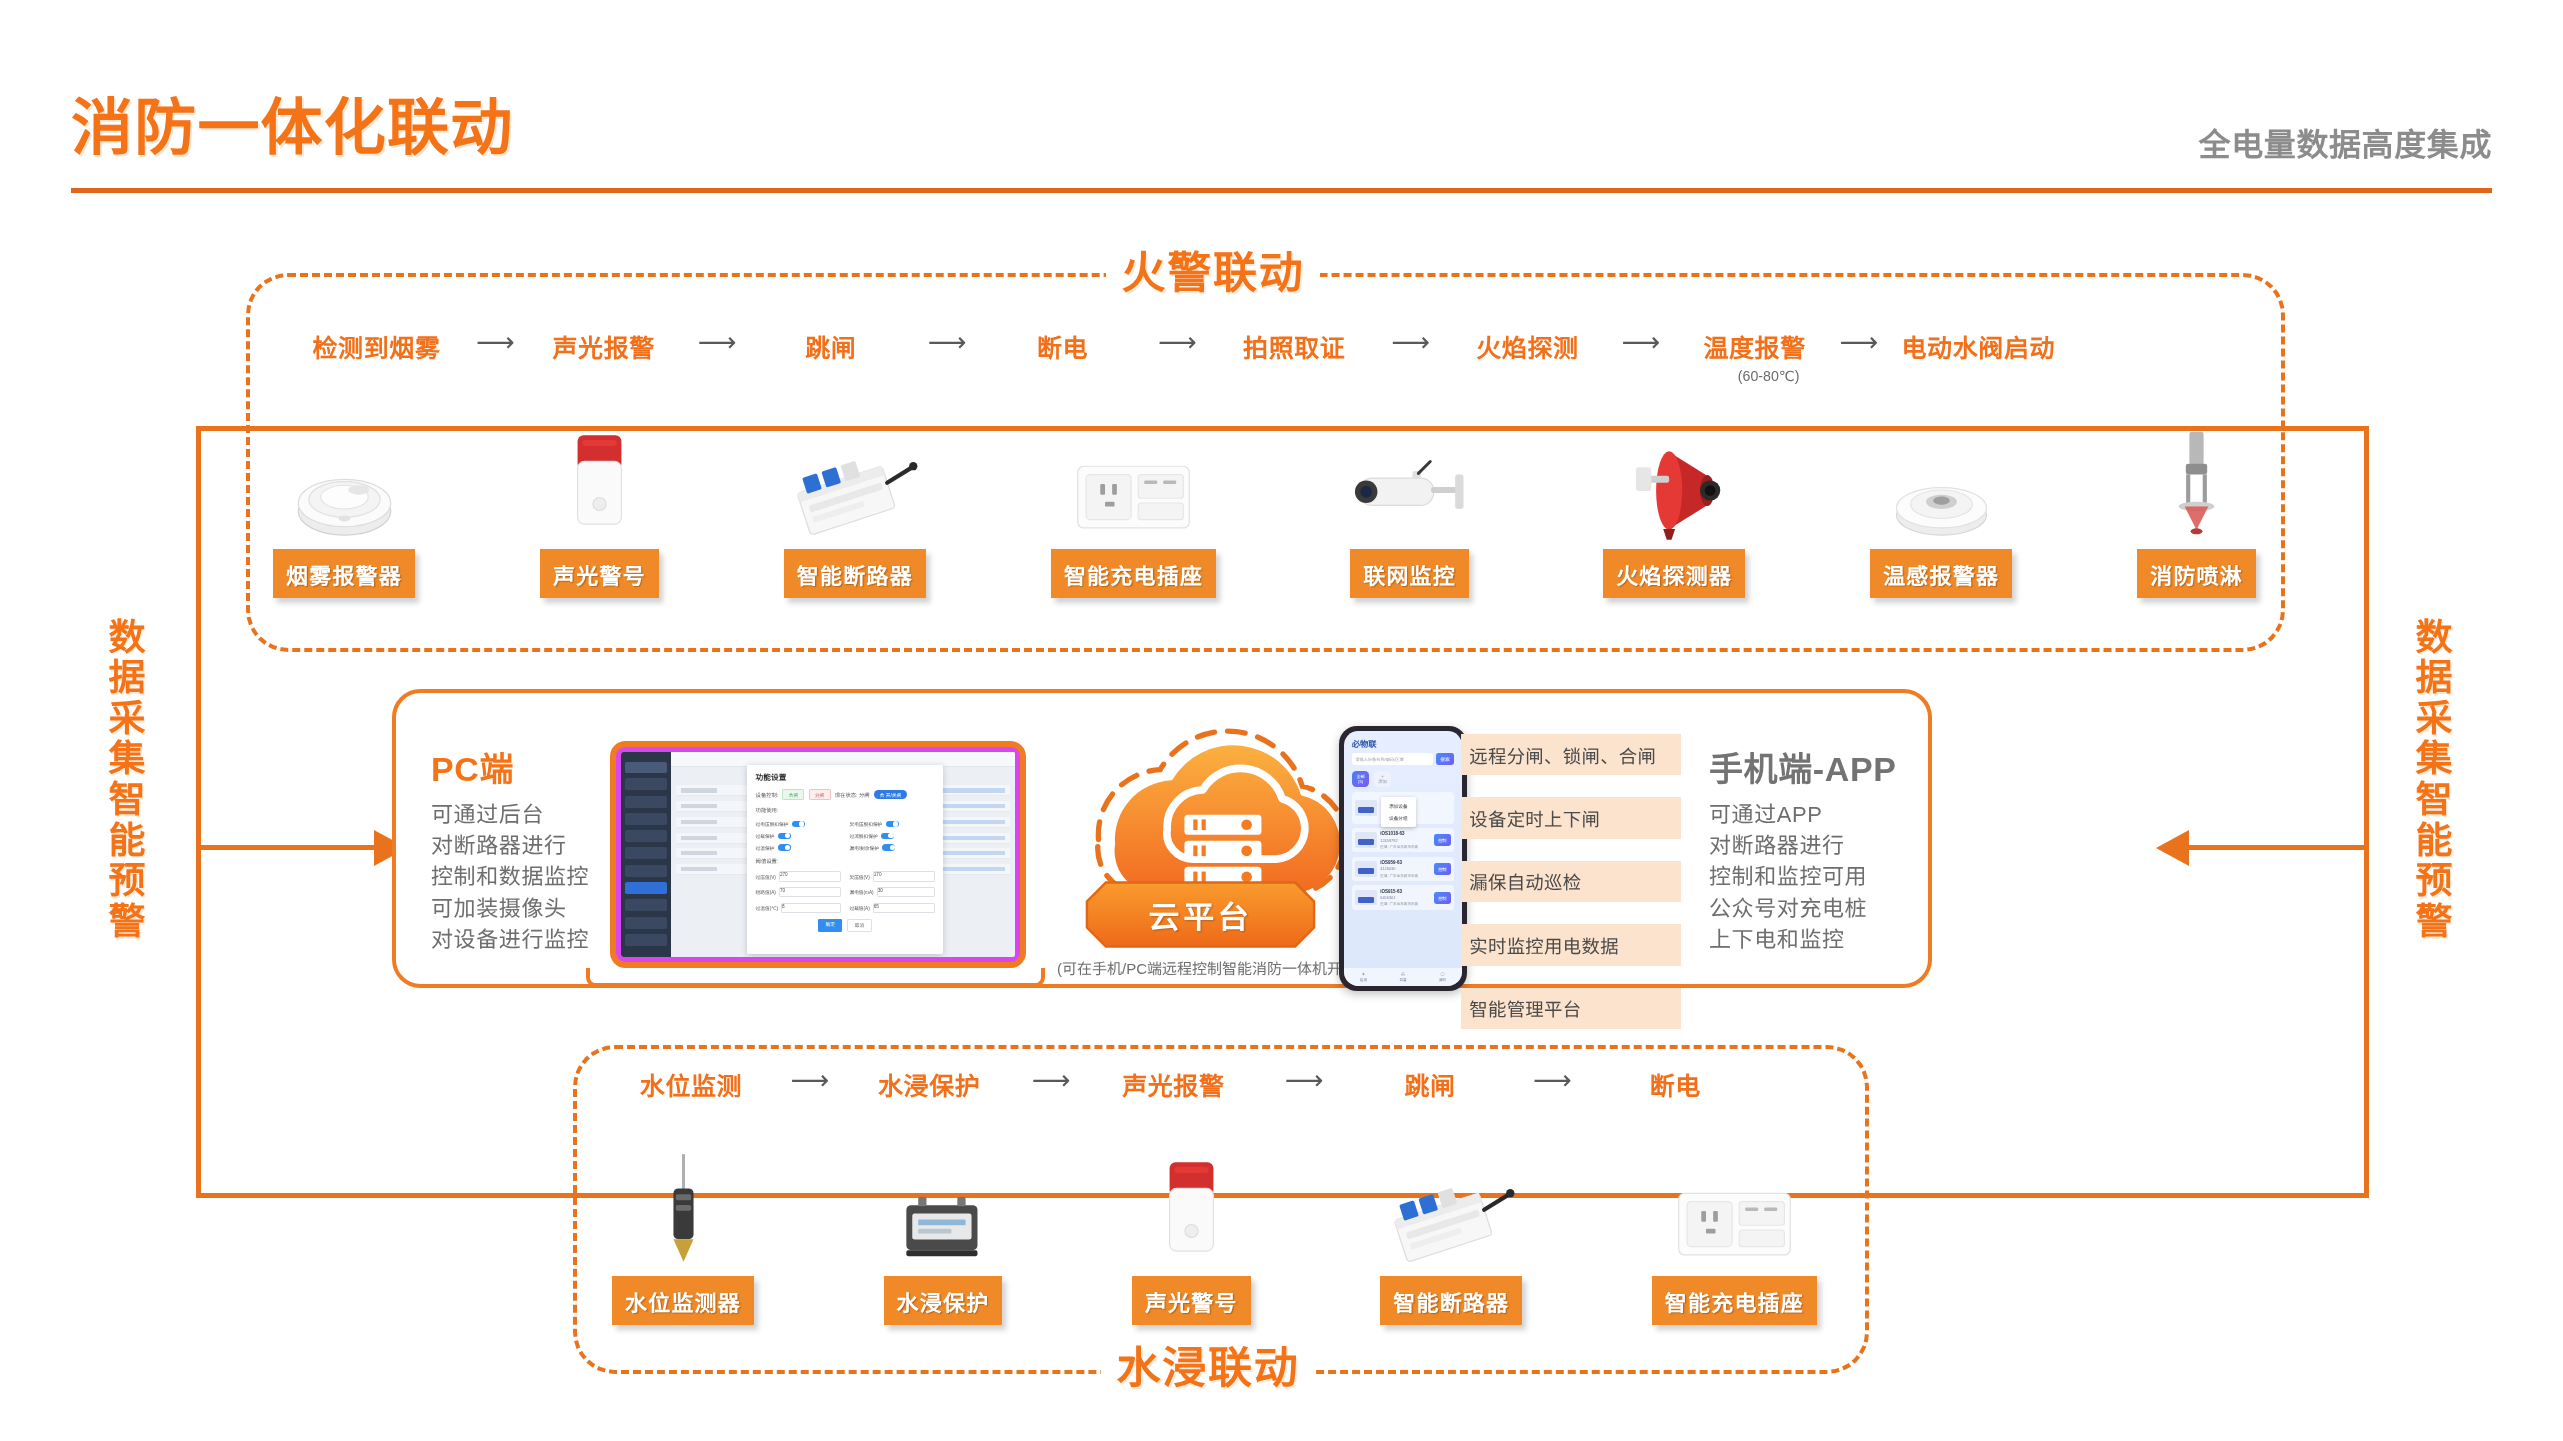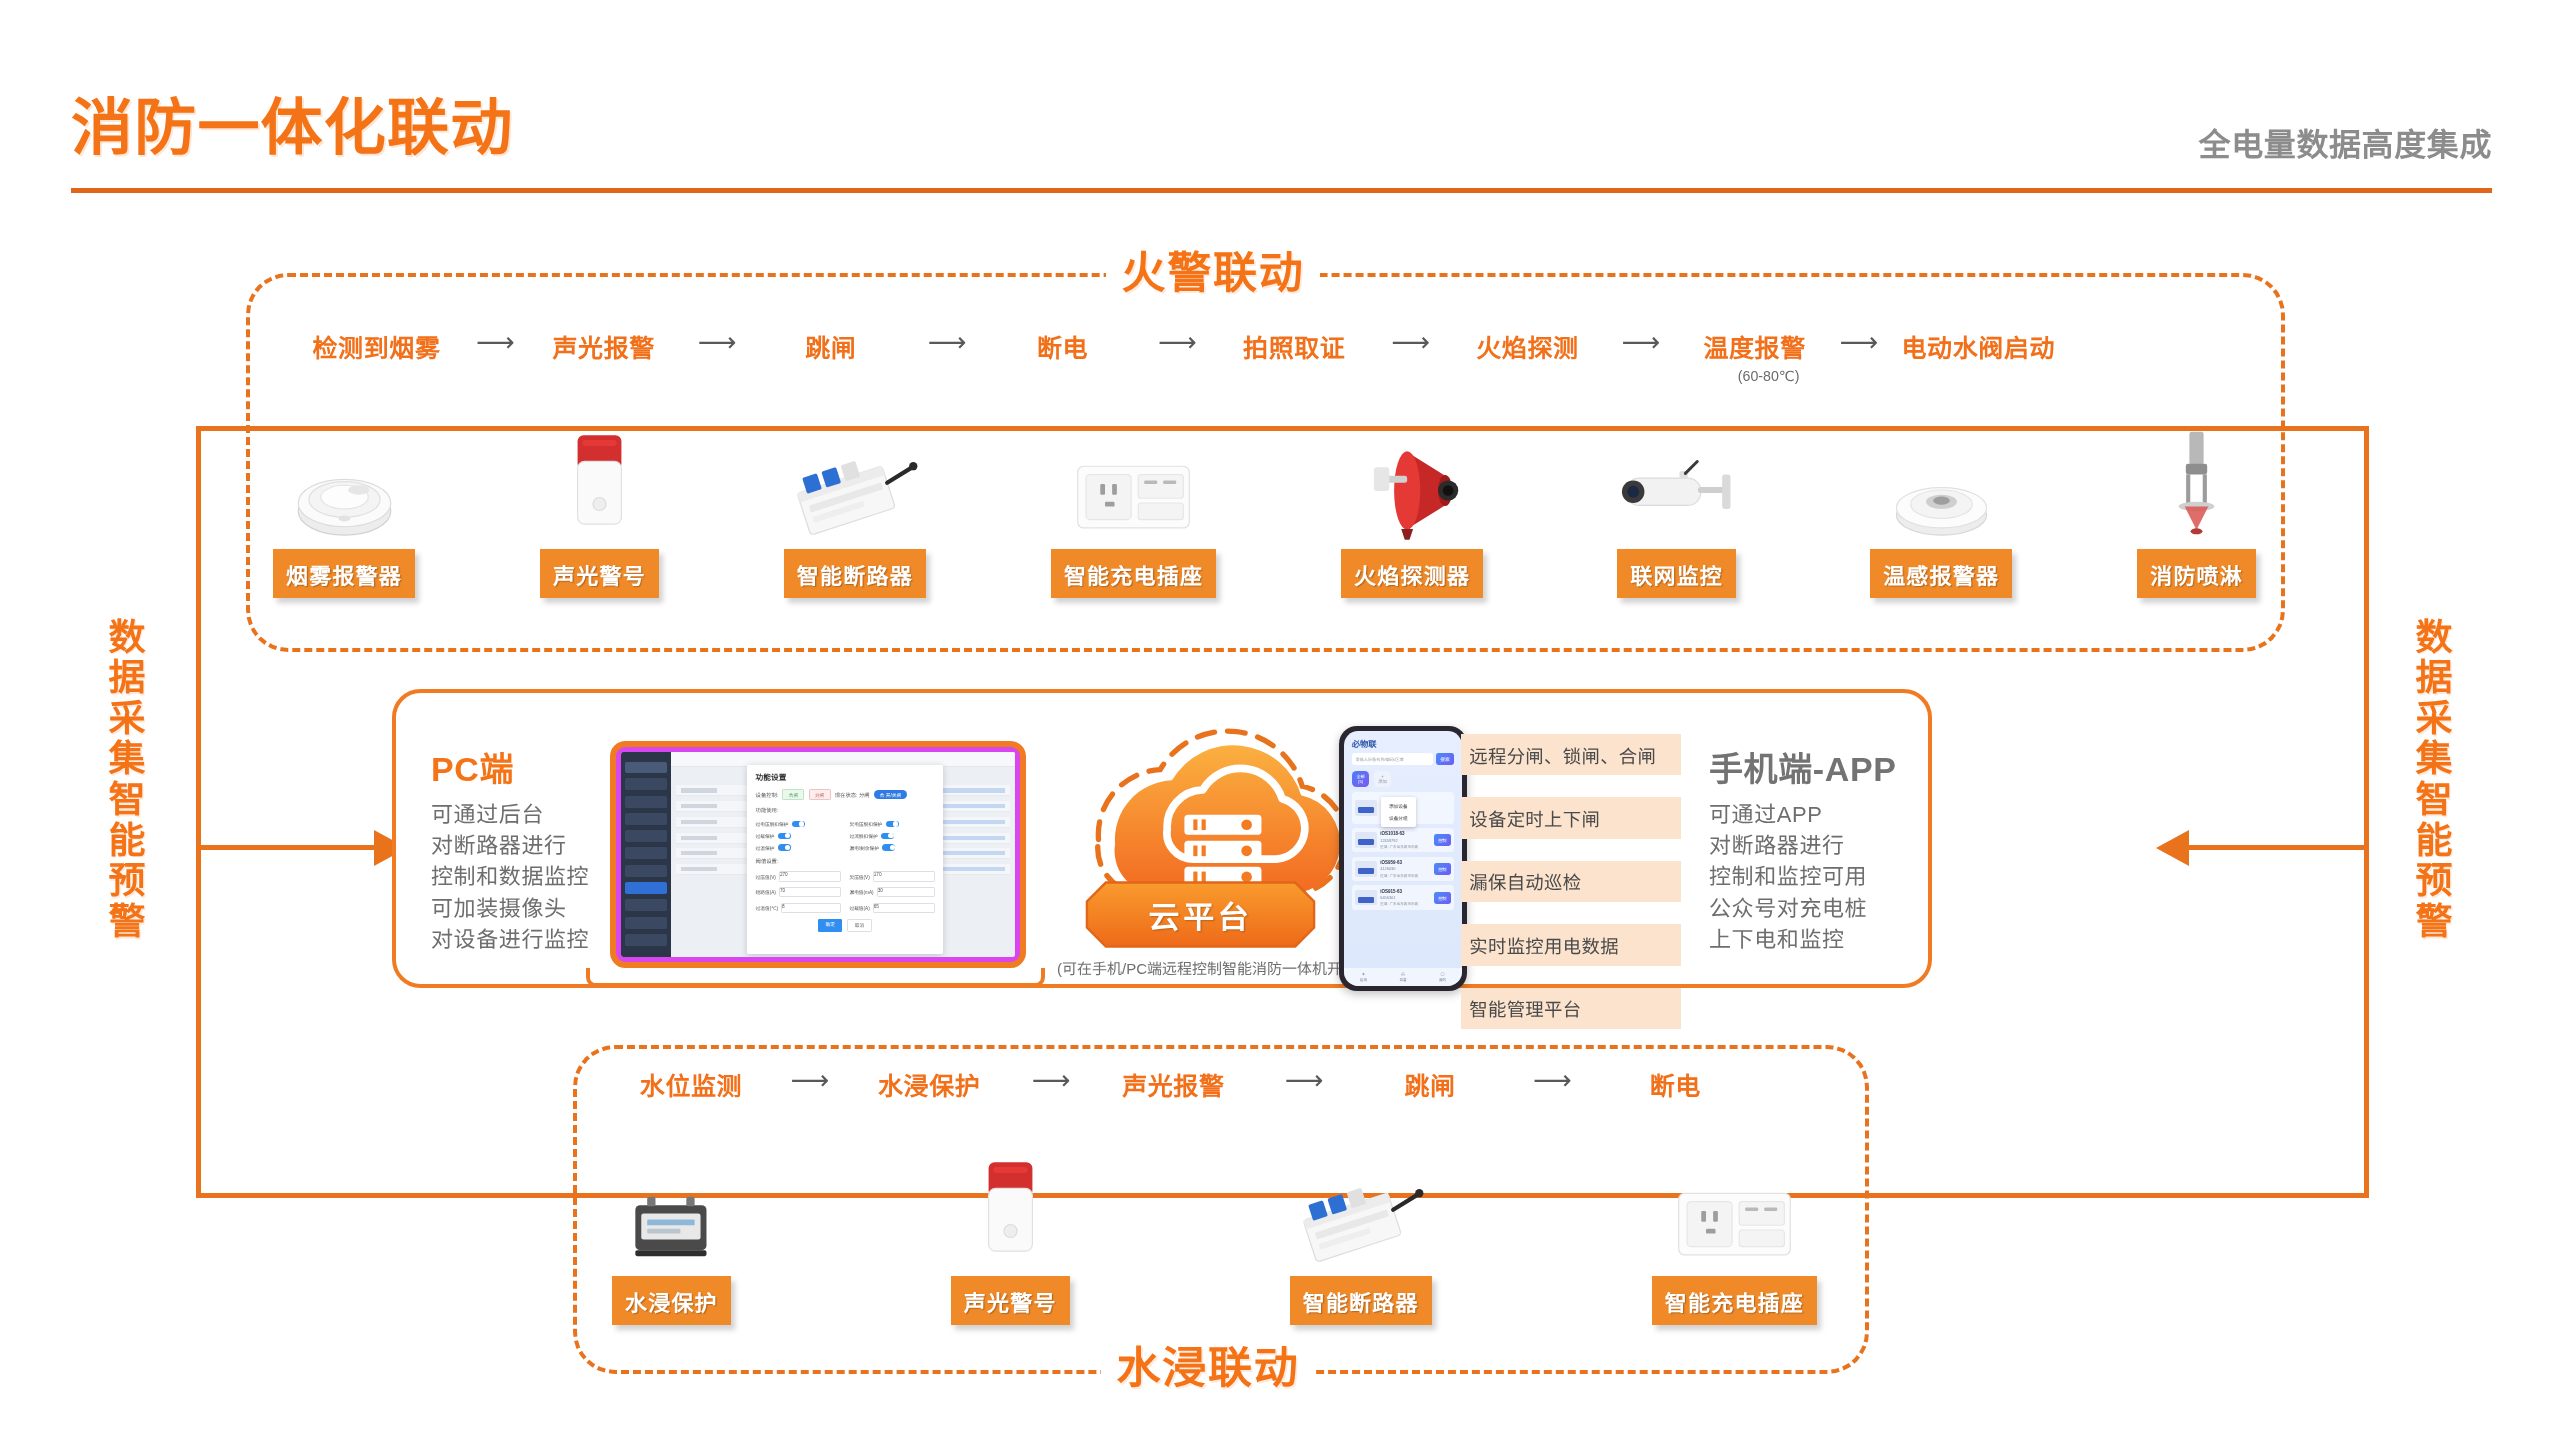--- a/index.html
+++ b/index.html
@@ -343,47 +343,47 @@
           <rect x="118" y="86" width="76" height="28" rx="5" fill="#f4f4f4" stroke="#e6e6e6" stroke-width="2"></rect>
           <rect x="128" y="48" width="22" height="6" rx="2" fill="#b9b9b9"></rect>
           <rect x="160" y="48" width="22" height="6" rx="2" fill="#b9b9b9"></rect>
         </svg>
       </div>
       <div class="dev-label">智能充电插座</div>
     </div>
 
     <div class="dev">
       <div class="dev-img">
+        <svg width="137" height="89" viewBox="0 0 230 150">
+          <rect x="30" y="44" width="126" height="46" rx="22" fill="#f2f2f2" stroke="#dcdcdc" stroke-width="2"></rect>
+          <circle cx="42" cy="67" r="19" fill="#3a3a3a"></circle>
+          <circle cx="42" cy="67" r="10" fill="#1a2a44"></circle>
+          <rect x="120" y="32" width="14" height="12" rx="3" fill="#e0e0e0"></rect>
+          <path d="M156 64 L196 64" stroke="#cfcfcf" stroke-width="10" stroke-linecap="round"></path>
+          <rect x="192" y="38" width="14" height="58" rx="4" fill="#dadada"></rect>
+          <path d="M130 36 L150 16" stroke="#3a3a3a" stroke-width="5" stroke-linecap="round"></path>
+        </svg>
+      </div>
+      <div class="dev-label">联网监控</div>
+    </div>
+
+    <div class="dev">
+      <div class="dev-img">
         <svg width="125" height="101" viewBox="0 0 210 170">
           <path d="M96 20 L160 60 L160 110 L96 150 Z" fill="#c62828"></path>
           <ellipse cx="96" cy="85" rx="22" ry="66" fill="#e53935"></ellipse>
           <ellipse cx="160" cy="85" rx="12" ry="26" fill="#a01b1b"></ellipse>
           <circle cx="165" cy="85" r="17" fill="#2b2b2b"></circle>
           <circle cx="165" cy="85" r="9" fill="#111"></circle>
           <path d="M86 150 L106 150 L100 168 L92 168 Z" fill="#8e1f1f"></path>
           <rect x="62" y="60" width="34" height="12" rx="4" fill="#d0d0d0"></rect>
           <rect x="40" y="46" width="26" height="40" rx="5" fill="#e6e6e6"></rect>
         </svg>
       </div>
       <div class="dev-label">火焰探测器</div>
-    </div>
-
-    <div class="dev">
-      <div class="dev-img">
-        <svg width="137" height="89" viewBox="0 0 230 150">
-          <rect x="30" y="44" width="126" height="46" rx="22" fill="#f2f2f2" stroke="#dcdcdc" stroke-width="2"></rect>
-          <circle cx="42" cy="67" r="19" fill="#3a3a3a"></circle>
-          <circle cx="42" cy="67" r="10" fill="#1a2a44"></circle>
-          <rect x="120" y="32" width="14" height="12" rx="3" fill="#e0e0e0"></rect>
-          <path d="M156 64 L196 64" stroke="#cfcfcf" stroke-width="10" stroke-linecap="round"></path>
-          <rect x="192" y="38" width="14" height="58" rx="4" fill="#dadada"></rect>
-          <path d="M130 36 L150 16" stroke="#3a3a3a" stroke-width="5" stroke-linecap="round"></path>
-        </svg>
-      </div>
-      <div class="dev-label">联网监控</div>
     </div>
 
     <div class="dev">
       <div class="dev-img">
         <svg width="119" height="83" viewBox="0 0 200 140">
           <ellipse cx="100" cy="96" rx="76" ry="34" fill="#ededed" stroke="#d6d6d6" stroke-width="2"></ellipse>
           <ellipse cx="100" cy="84" rx="76" ry="34" fill="#fcfcfc" stroke="#e0e0e0" stroke-width="2"></ellipse>
           <ellipse cx="100" cy="78" rx="52" ry="24" fill="#f4f4f4" stroke="#e4e4e4" stroke-width="2"></ellipse>
           <ellipse cx="100" cy="74" rx="26" ry="12" fill="#cfcfcf"></ellipse>
           <ellipse cx="100" cy="72" rx="14" ry="7" fill="#9e9e9e"></ellipse>
@@ -686,20 +686,32 @@
     </div>
     <div class="flow-arrow" style="width:107px;text-align:center;">⟶</div>
     <div class="flow-step" style="width:131px;">
       <span>断电</span>
       <span class="sub"></span>
     </div>
   </div>
 
   <div class="dev-row" style="left:612px;top:1143px;width:1205px;justify-content:space-between;">
 
+    <div class="dev">
+      <div class="dev-img">
+        <svg width="65" height="119" viewBox="0 0 110 200">
+          <path d="M55 8 L55 70" stroke="#b0b0b0" stroke-width="5"></path>
+          <rect x="38" y="66" width="34" height="86" rx="8" fill="#3a3a3a"></rect>
+          <rect x="42" y="76" width="26" height="10" rx="3" fill="#6b6b6b"></rect>
+          <rect x="42" y="94" width="26" height="10" rx="3" fill="#6b6b6b"></rect>
+          <path d="M38 152 L72 152 L55 190 Z" fill="#c8a03a"></path>
+        </svg>
+      </div>
+      <div class="dev-label">水位监测器</div>
+    </div>
 
     <div class="dev">
       <div class="dev-img">
         <svg width="101" height="83" viewBox="0 0 170 140">
           <rect x="24" y="34" width="120" height="76" rx="8" fill="#4a4a4a"></rect>
           <rect x="34" y="48" width="100" height="44" rx="4" fill="#e8e8e8"></rect>
           <rect x="44" y="58" width="80" height="10" rx="2" fill="#8fb8d8"></rect>
           <rect x="44" y="74" width="56" height="8" rx="2" fill="#b9c6cf"></rect>
           <rect x="44" y="20" width="14" height="16" rx="3" fill="#777"></rect>
           <rect x="110" y="20" width="14" height="16" rx="3" fill="#777"></rect>

